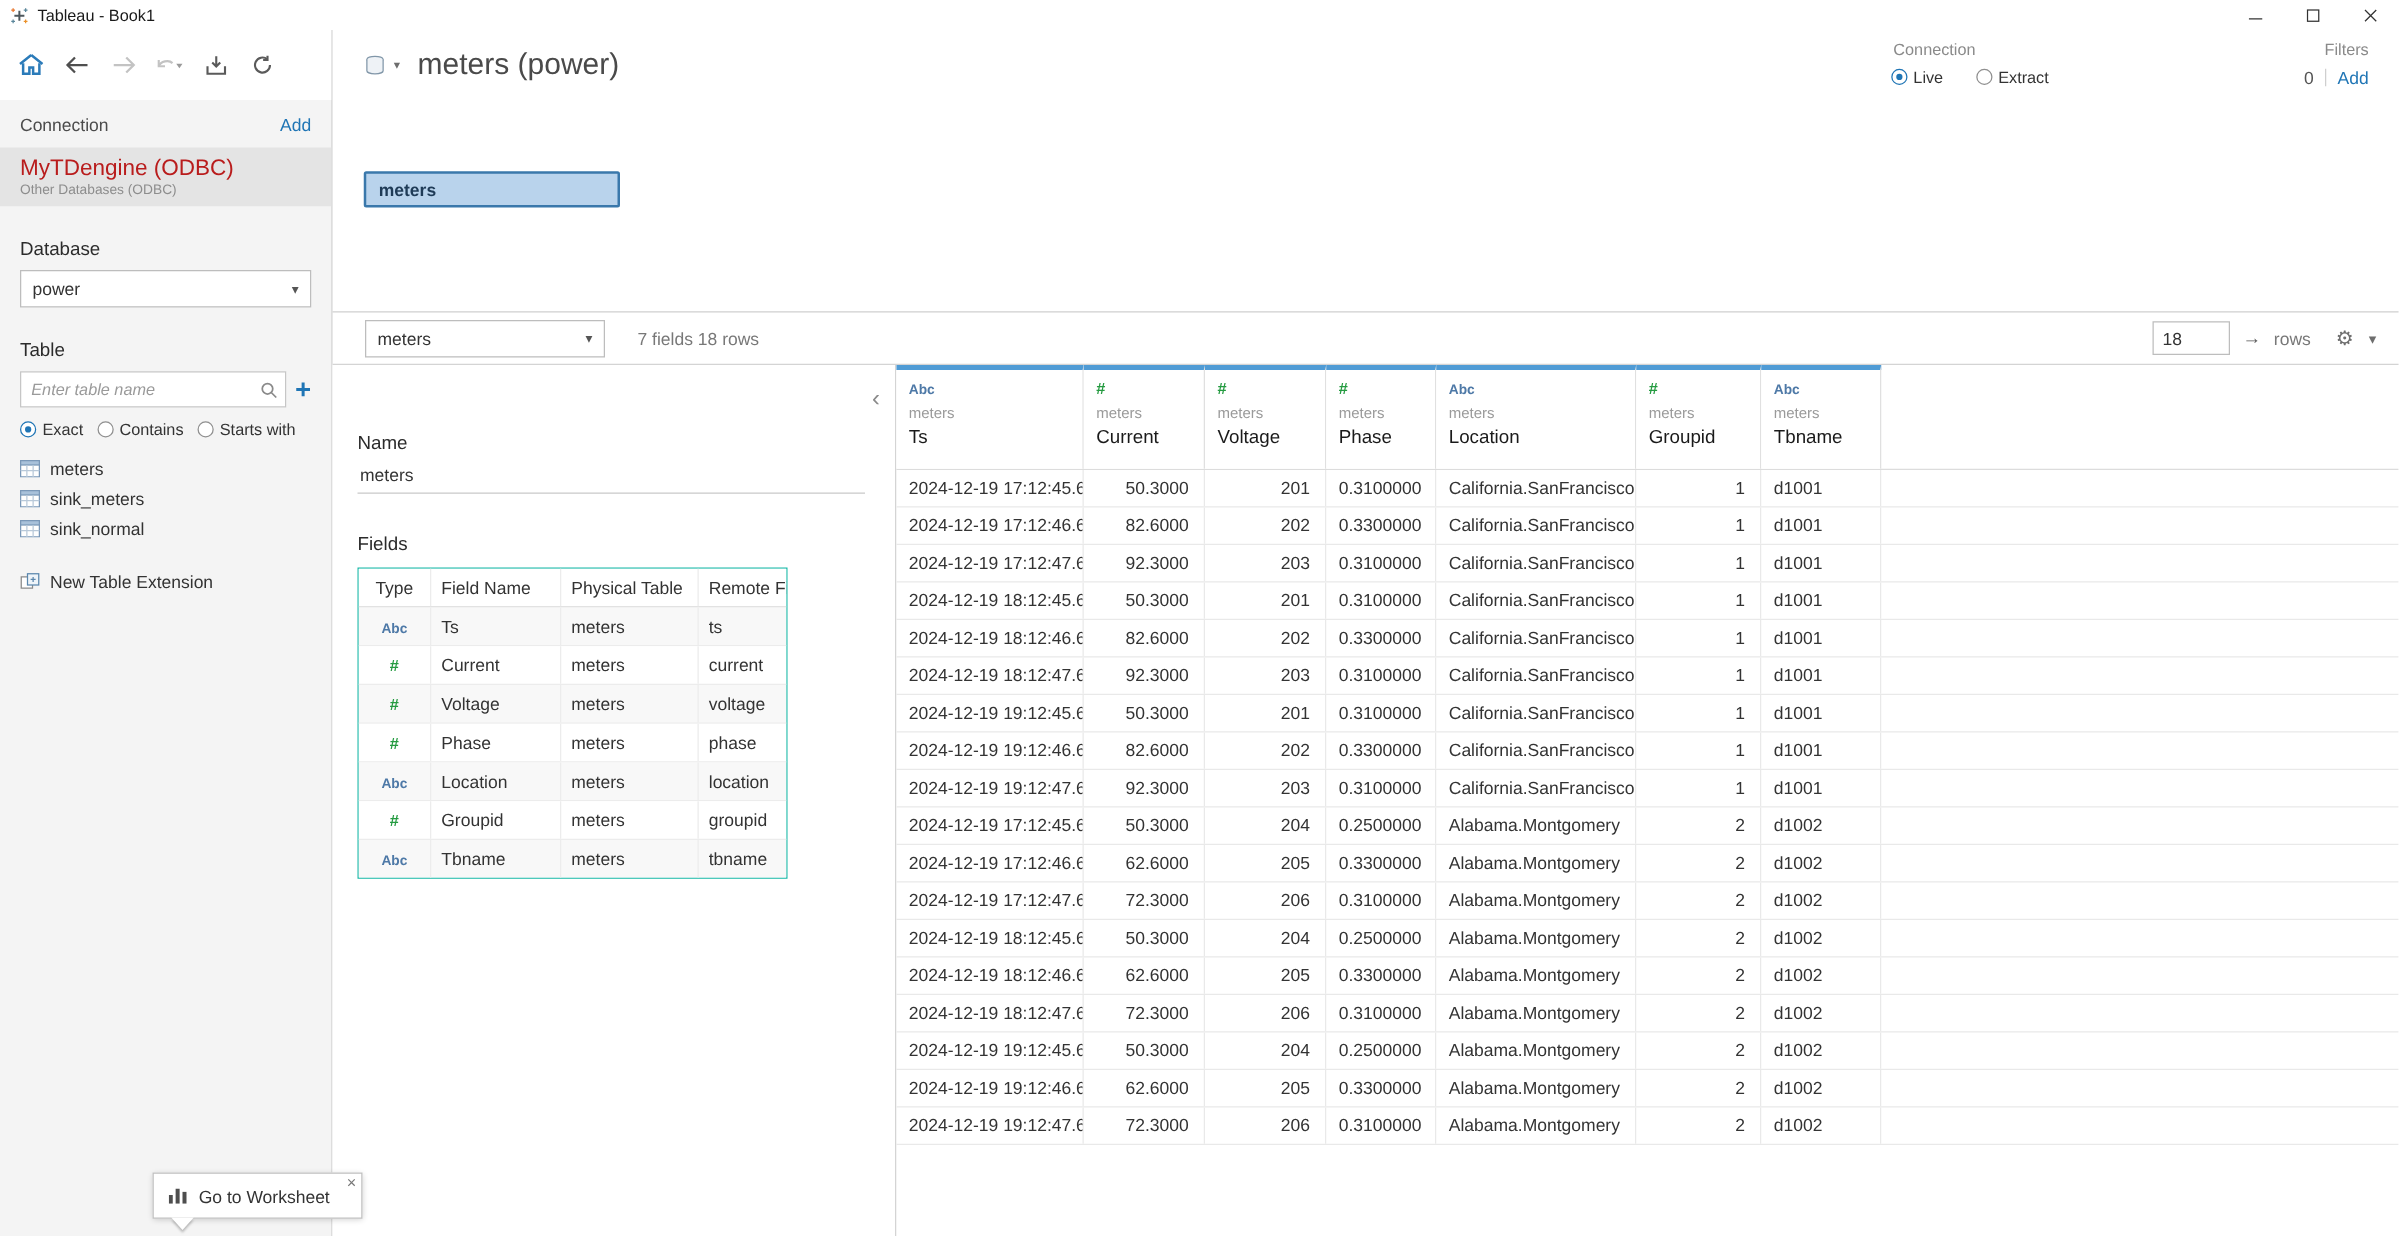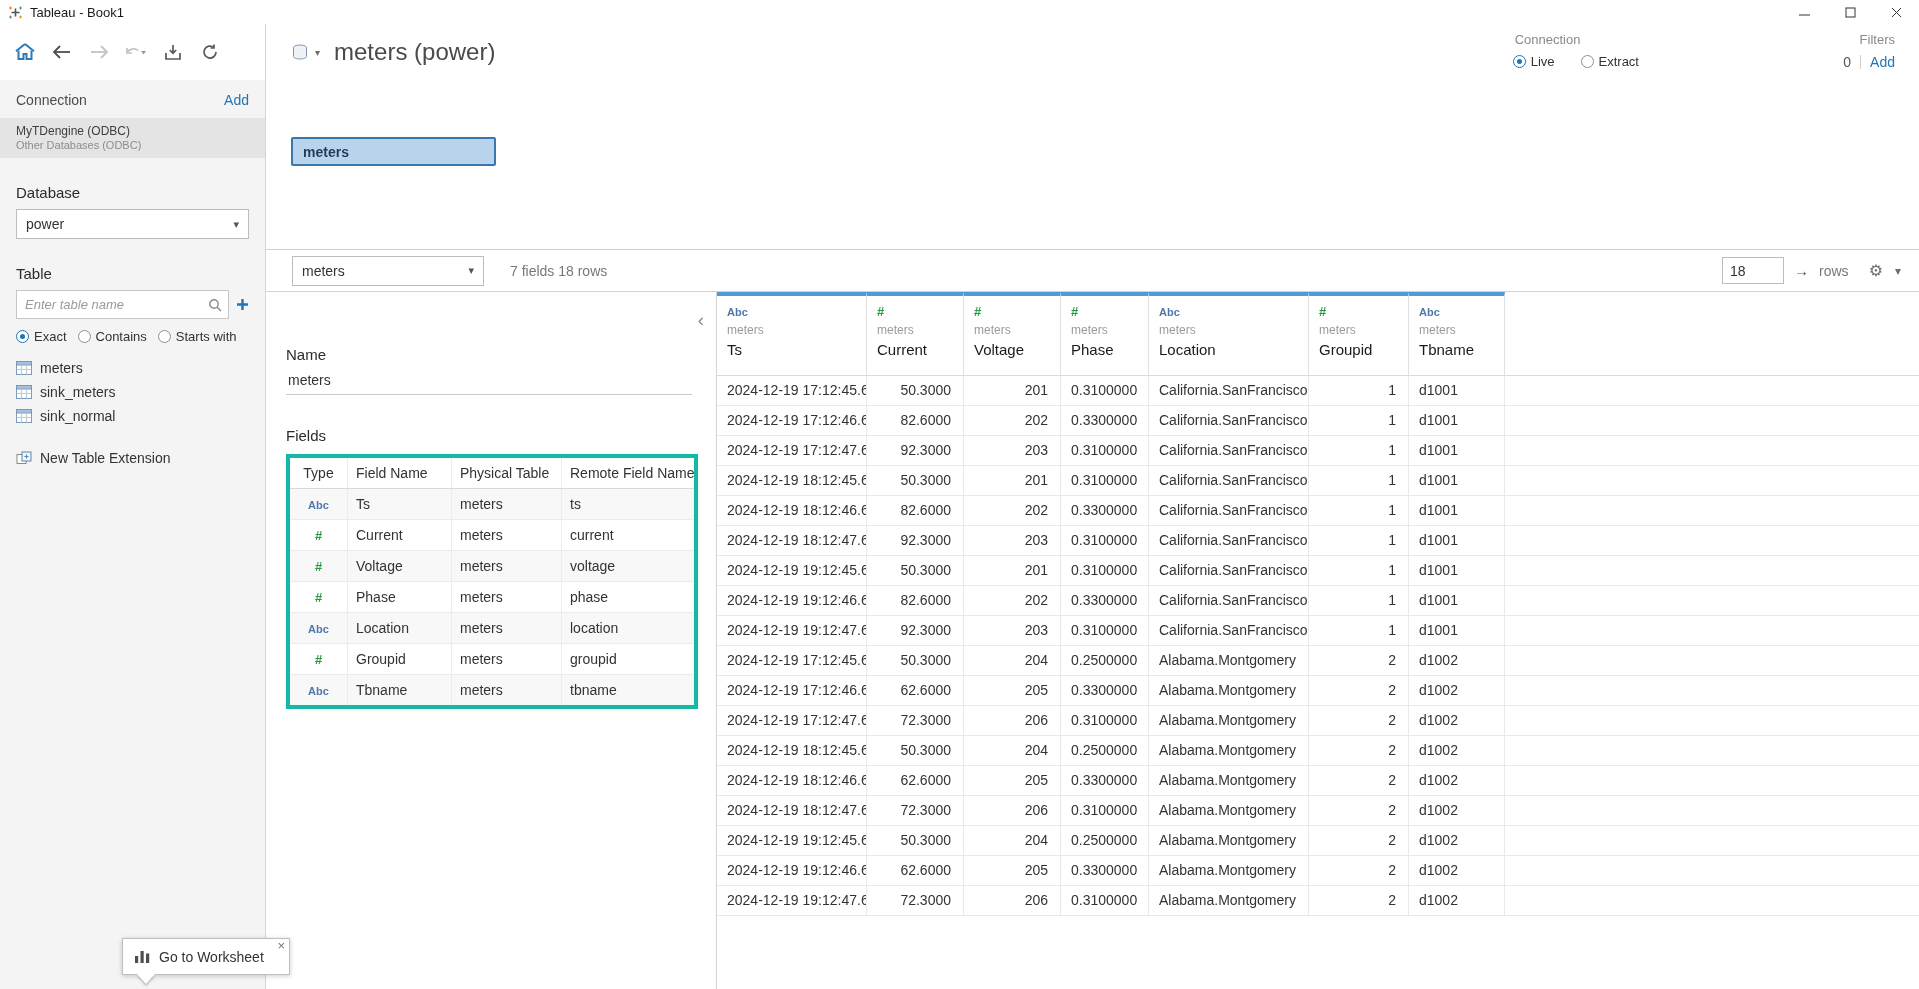--- a/index.html
+++ b/index.html
@@ -22,21 +22,21 @@
 .left-col{width:266px;flex:0 0 266px;border-right:1px solid #d5d5d5;display:flex;flex-direction:column;background:#f4f4f4;position:relative}
 .toolbar{height:56px;background:#fff;display:flex;align-items:center;gap:7px;padding-left:10px;flex:0 0 auto}
 .tool{width:30px;height:30px;display:flex;align-items:center;justify-content:center}
 
 
 .sidebar{flex:1;position:relative;padding-top:12px;min-height:0}
 .conn-row{display:flex;align-items:center;padding:0 16px}
 .conn-label{font-size:14px;color:#4b4b4b}
 .add-link{margin-left:auto;color:var(--accent,#1f75b5);font-size:14px;cursor:pointer}
 .conn-item{margin-top:10px;background:#e4e4e4;padding:6px 16px 7px;cursor:pointer}
-.conn-name{font-size:12px;color:#404040}
+.conn-name{font-size:18px;color:#b91c1c}
 .conn-sub{font-size:11px;color:#8d8d8d;margin-top:1px}
 .sec-label{font-size:15px;font-weight:normal;color:#2b2b2b;margin:26px 16px 8px}
 .select{margin:0 16px;height:30px;border:1px solid #bdbdbd;background:#fff;display:flex;align-items:center;padding:0 9px;font-size:14px;color:#333;cursor:pointer}
 .caret{margin-left:auto;color:#555;font-size:11px}
 .search-row{display:flex;align-items:center;margin:6px 16px 0;gap:7px}
 .search-box{flex:1;position:relative;height:29px;border:1px solid #c6c6c6;background:#fff}
 .search-box input{width:100%;height:100%;border:0;outline:0;padding:0 26px 0 8px;font-size:13px;color:#333;background:transparent;font-family:inherit}
 .search-box input::placeholder{color:#9a9a9a;font-style:italic}
 .mag{position:absolute;right:6px;top:7px;display:flex}
 .plus{display:flex;cursor:pointer}
@@ -85,21 +85,21 @@
 .gt-gear{font-size:16px;color:#6e6e6e;margin-left:10px;cursor:pointer}
 .gt-caret{font-size:12px;color:#6e6e6e;margin-left:2px;cursor:pointer}
 
 
 .lower{flex:1;display:flex;min-height:0}
 .meta{width:450px;flex:0 0 450px;position:relative;padding-left:20px;background:#fff}
 .collapse{position:absolute;right:12px;top:18px;font-size:19px;color:#8a8a8a;line-height:1;cursor:pointer}
 .sec-label.m{margin:54px 0 6px}
 .name-value{width:406px;border-bottom:1px solid #c9c9c9;padding:3px 2px 6px;font-size:14px;color:#333}
 .sec-label.m2{margin:32px 0 10px}
-.mf-table{width:412px;border:4px solid #14b8a6;font-size:14px;background:#fff}
+.mf-table{width:344px;border:1px solid #14b8a6;font-size:14px;background:#fff}
 .mf-row{display:flex;border-bottom:1px solid #ececec;background:#fff}
 .mf-body .mf-row:nth-child(odd){background:#f8f8f8}
 .mf-body .mf-row:last-child{border-bottom:0}
 .mf-head{border-bottom:1px solid #d9d9d9;background:#fff;color:#333}
 .mf-cell{padding:7px 8px;border-right:1px solid #ececec;white-space:nowrap;overflow:hidden}
 .mf-row .mf-cell:last-child{border-right:0}
 .c0{width:58px;flex:0 0 58px;text-align:center}
 .c1{width:104px;flex:0 0 104px}
 .c2{width:110px;flex:0 0 110px}
 .c3{flex:1}

